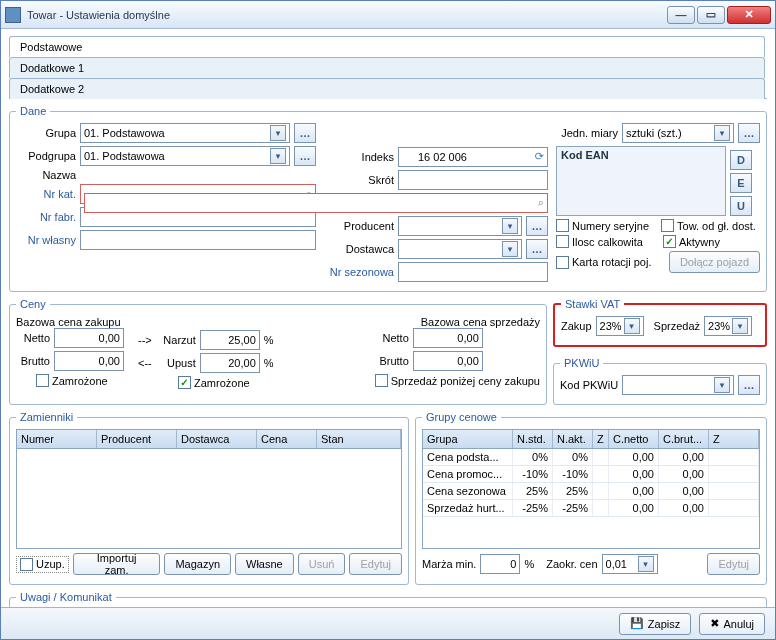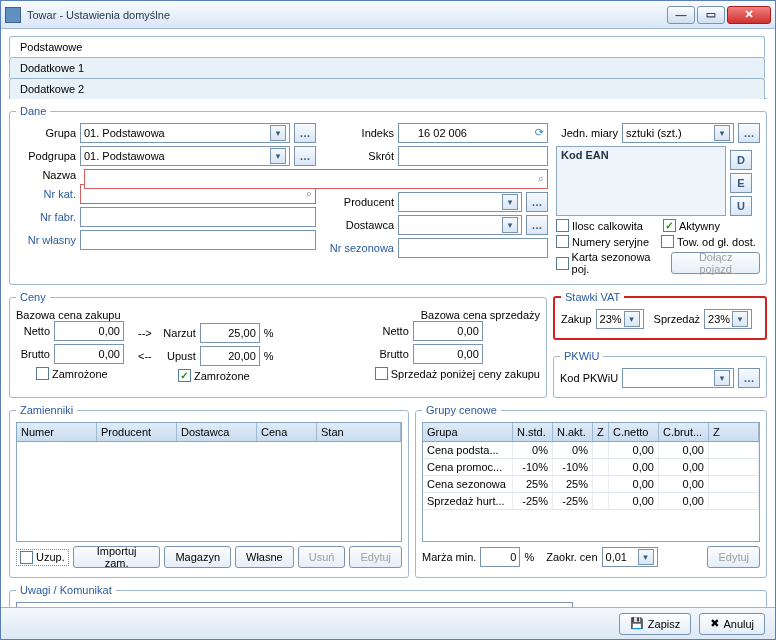--- a/index.html
+++ b/index.html
@@ -97,21 +97,21 @@
           <div class="row">
             <div class="lbl blue w60">Nr fabr.</div>
             <input type="text" class="flex1" value="" style="">
           </div>
           <div class="row">
             <div class="lbl blue w60">Nr własny</div>
             <input type="text" class="flex1" value="" style="">
           </div>
         </div>
 
-        <div style="flex:0 0 212px;">
+        <div style="flex:0 0 212px;margin-top:24px;">
           <div class="row">
             <div class="lbl w70">Indeks</div>
             <div style="flex:1;position:relative;"><input type="text" style="width: 100%; padding-left: 19px;" value="16 02 006"><span style="position:absolute;right:4px;top:3px;color:#2a80c0;">⟳</span></div>
           </div>
           <div class="row">
             <div class="lbl w70">Skrót</div>
             <input type="text" class="flex1" value="" style="">
           </div>
 
           <div class="row" style="margin-left:-240px;">
@@ -152,43 +152,43 @@
             <div class="kodeanbox"><span>Kod EAN</span></div>
             <div style="display:flex;flex-direction:column;gap:3px;">
               <div class="sqbtn">D</div>
               <div class="sqbtn">E</div>
               <div class="sqbtn">U</div>
             </div>
           </div>
           <div class="row">
             <label class="chk">
                 <span class="box"></span>
+                <span>Numery seryjne</span>
+              </label>
+            <div style="width:4px;"></div>
+            <label class="chk">
+                <span class="box"></span>
+                <span>Tow. od gł. dost.</span>
+              </label>
+          </div>
+          <div class="row">
+            <label class="chk">
+                <span class="box"></span>
                 <span>Ilosc calkowita</span>
               </label>
             <div style="width:12px;"></div>
             <label class="chk checked">
                 <span class="box"></span>
                 <span>Aktywny</span>
               </label>
           </div>
           <div class="row">
             <label class="chk">
                 <span class="box"></span>
-                <span>Numery seryjne</span>
-              </label>
-            <div style="width:4px;"></div>
-            <label class="chk">
-                <span class="box"></span>
-                <span>Tow. od gł. dost.</span>
-              </label>
-          </div>
-          <div class="row">
-            <label class="chk">
-                <span class="box"></span>
-                <span>Karta sezonowa poj.</span>
+                <span>Karta rotacji poj.</span>
               </label>
             <button class="btn disabled" style="margin-left:auto;">Dołącz pojazd</button>
           </div>
         </div>
       </div>
     </fieldset>
 
     <div style="display:flex; gap:6px;">
       <fieldset style="flex:1;">
         <legend>Ceny</legend>

